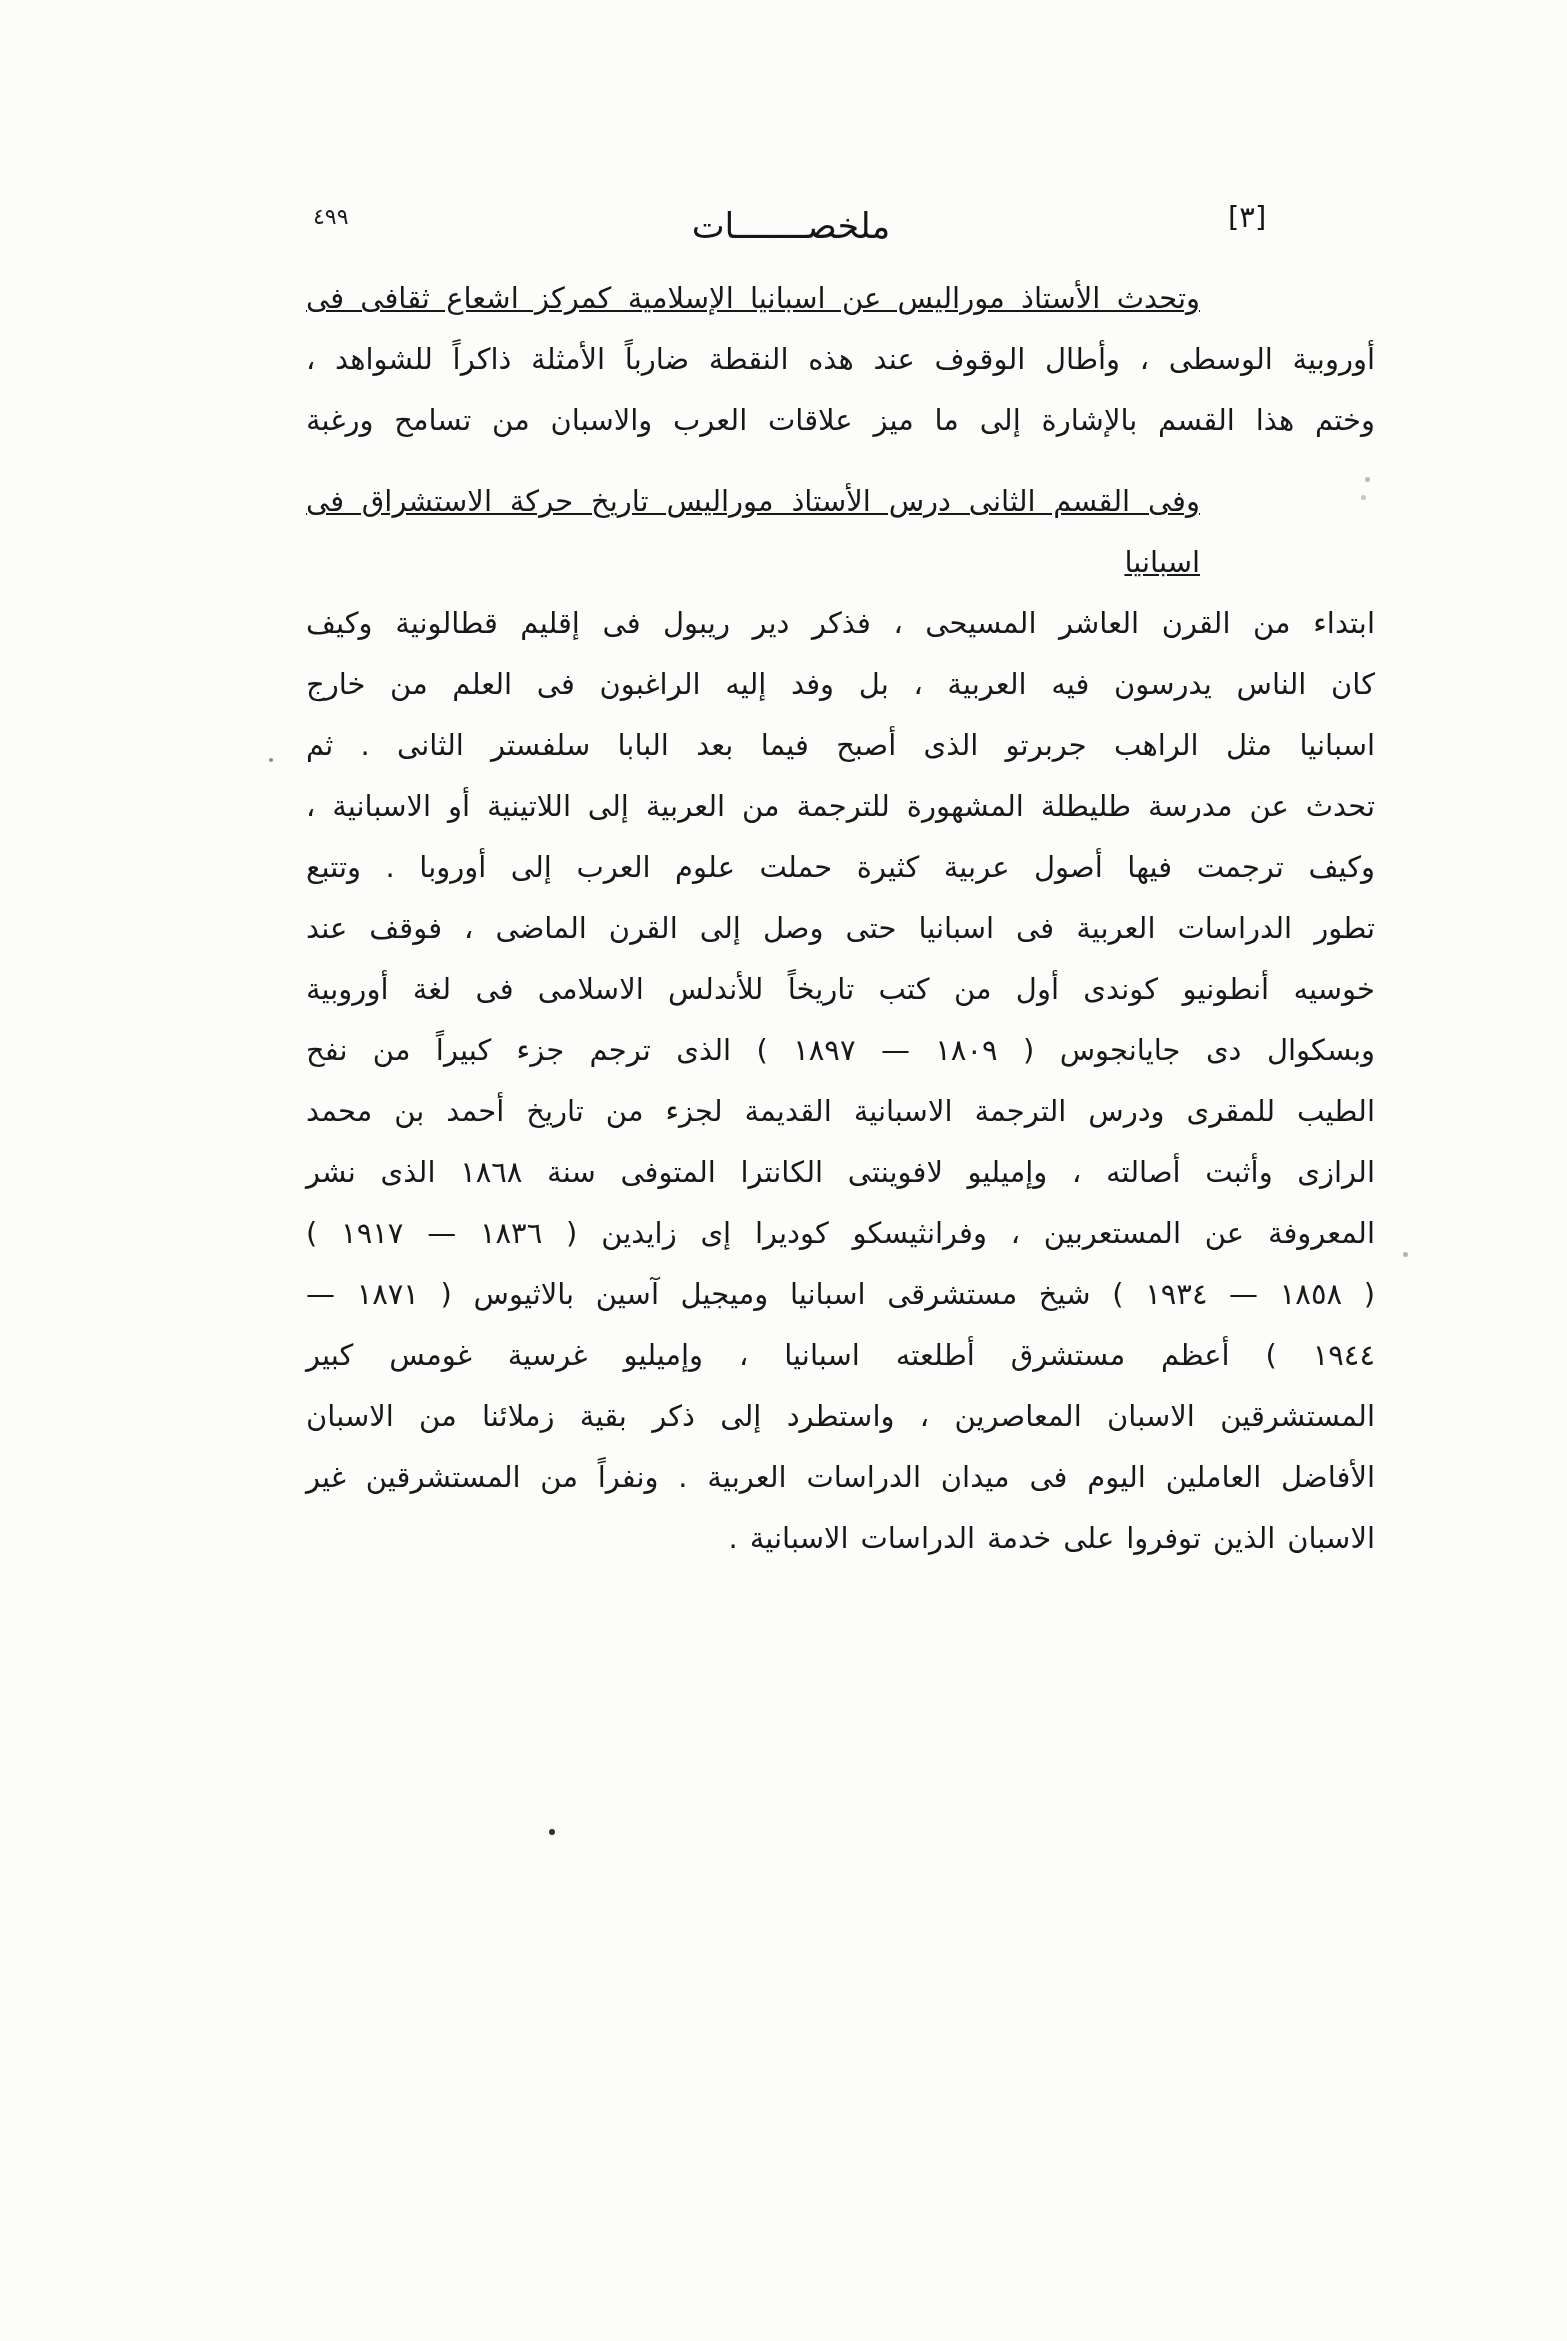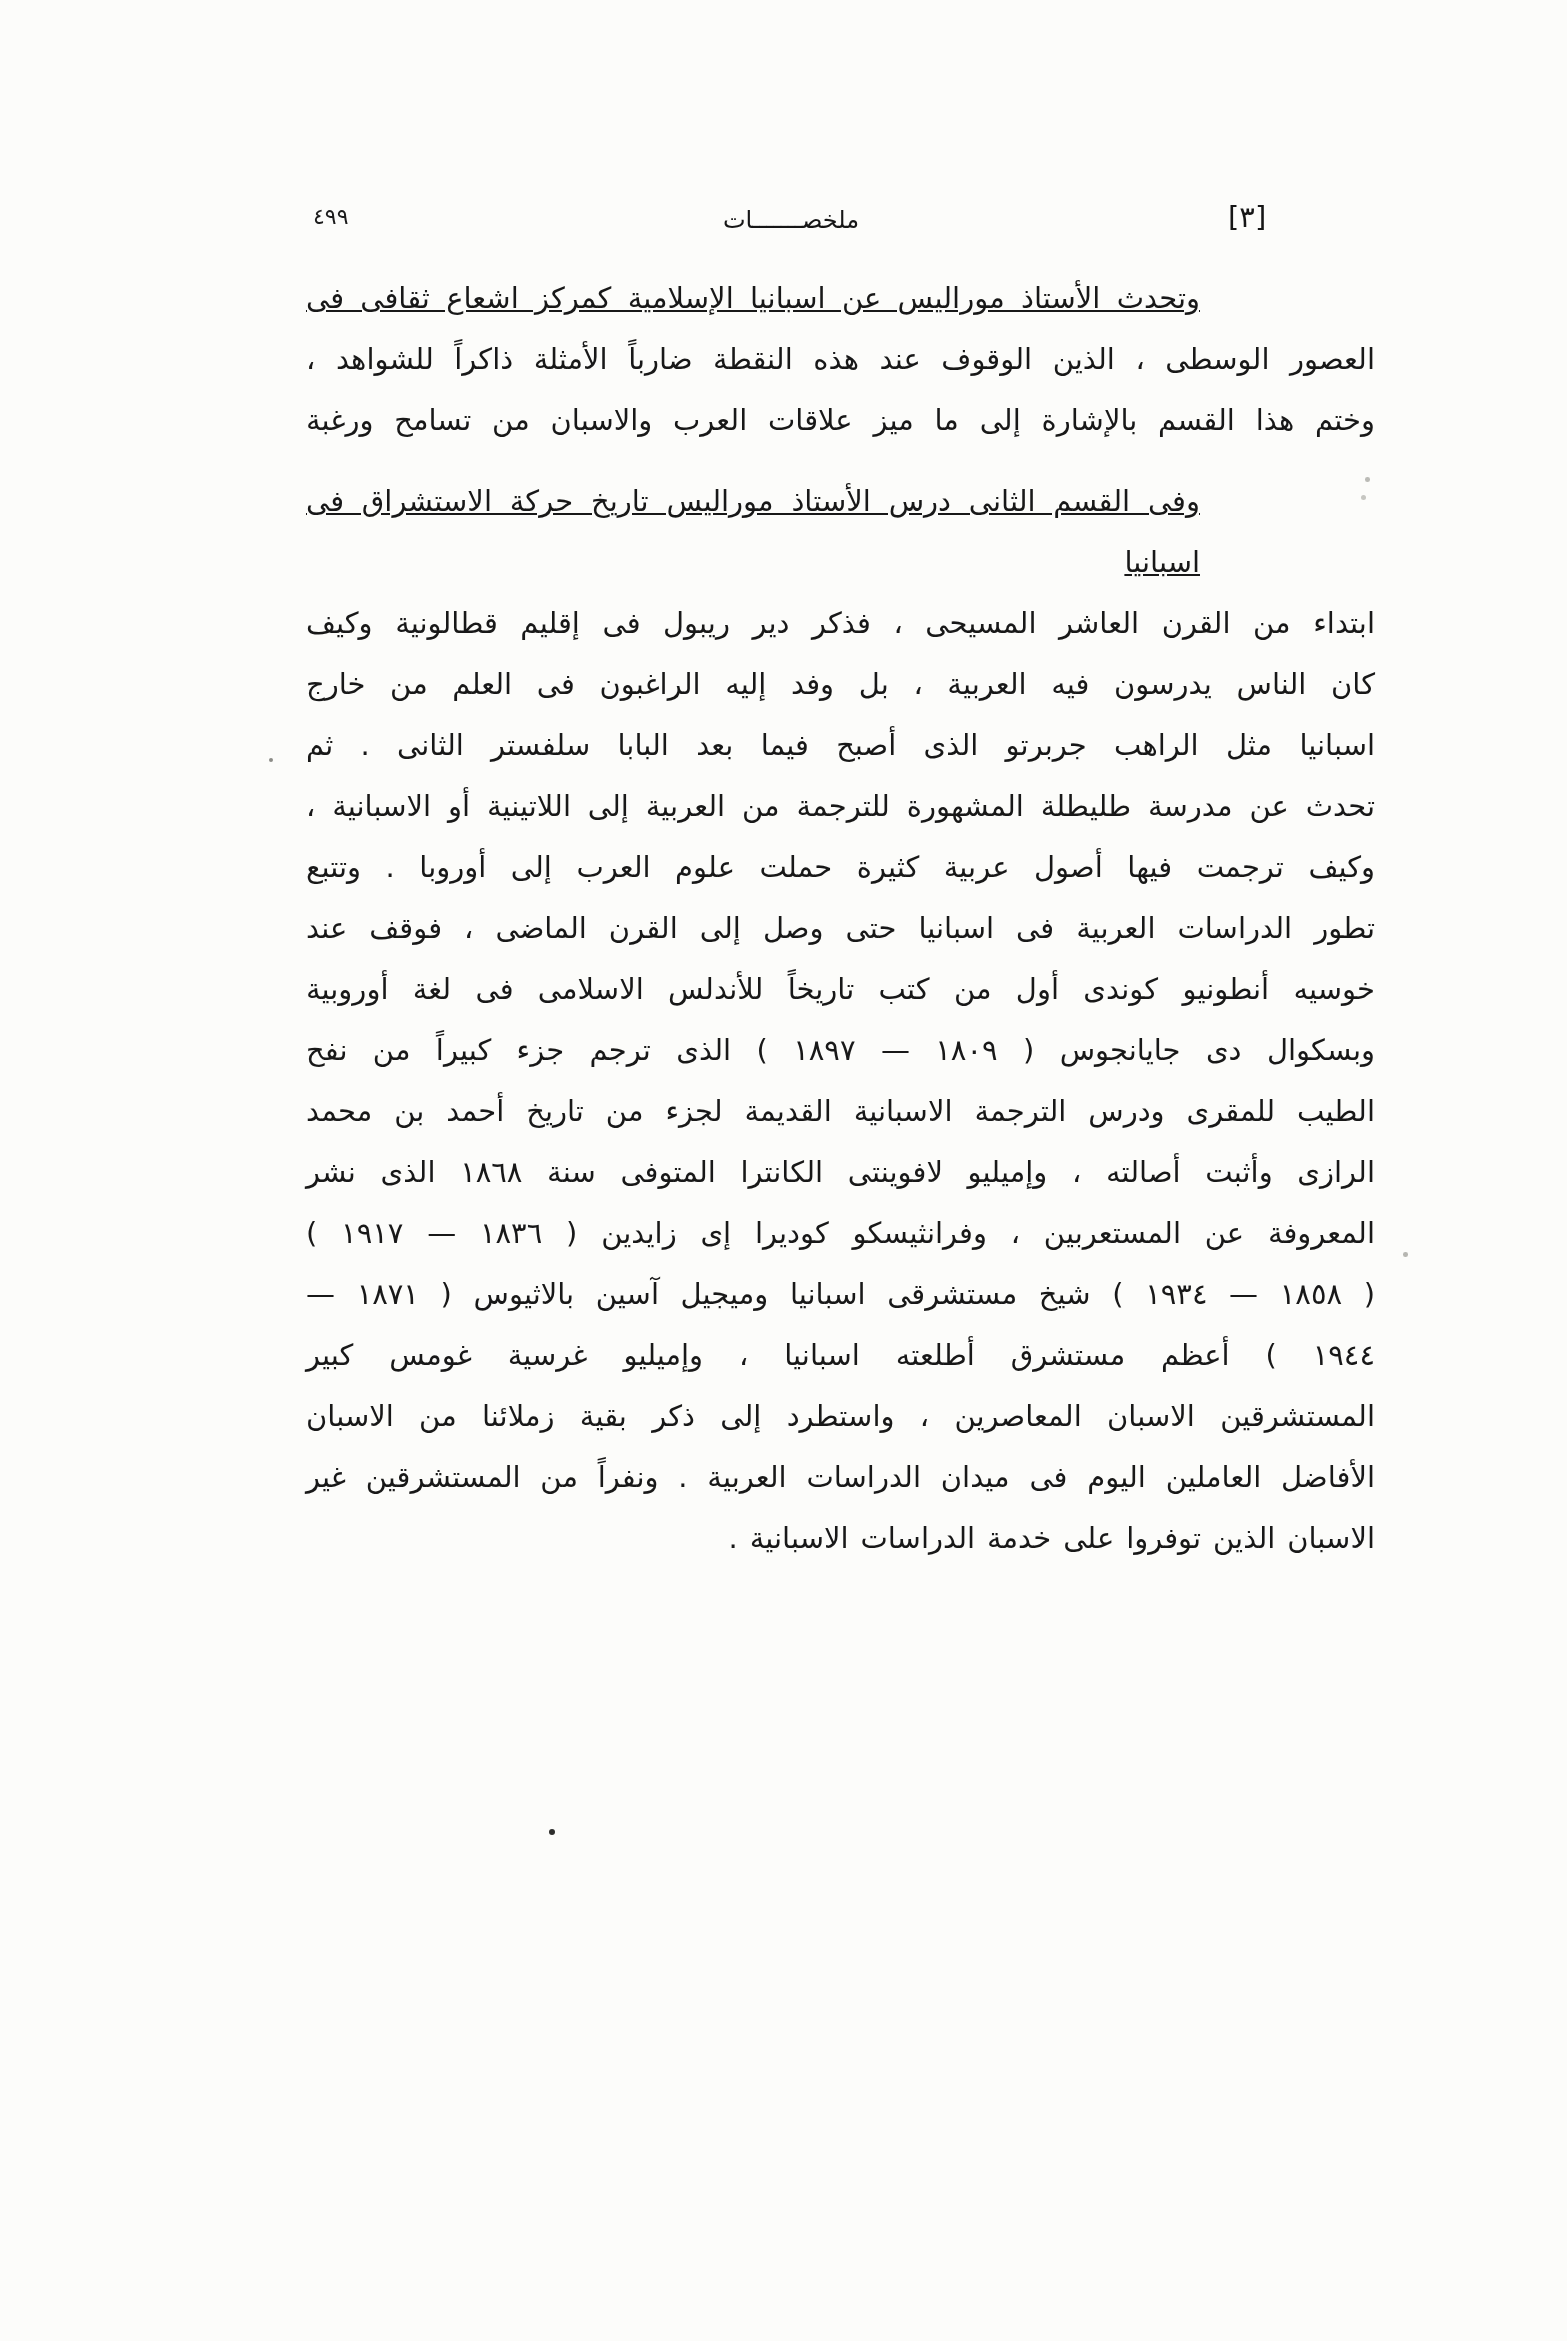--- a/index.html
+++ b/index.html
@@ -21,21 +21,21 @@
     left: 314px;
     font-size: 22px;
     letter-spacing: 4px;
     color: #1c1c1c;
   }
   .hdr-title {
     position: absolute;
     top: 206px;
     left: 792px;
     transform: translateX(-50%);
-    font-size: 24px;
+    font-size: 35px;
     color: #161616;
     white-space: nowrap;
   }
   .hdr-bracket {
     position: absolute;
     top: 200px;
     left: 1229px;
     font-size: 29px;
     color: #161616;
     white-space: nowrap;
@@ -74,21 +74,21 @@
 
   <div class="hdr-pageno">٤٩٩</div>
 
   <div class="hdr-title">ملخصـــــــات</div>
 
   <div class="hdr-bracket">[٣]</div>
 
   <div class="body-text">
       <div class="para">
         <div class="line first">وتحدث الأستاذ موراليس عن اسبانيا الإسلامية كمركز اشعاع ثقافى فى</div>
-        <div class="line">العصور الوسطى ، الذين الوقوف عند هذه النقطة ضارباً الأمثلة ذاكراً للشواهد ،</div>
+        <div class="line">أوروبية الوسطى ، وأطال الوقوف عند هذه النقطة ضارباً الأمثلة ذاكراً للشواهد ،</div>
         <div class="line">وختم هذا القسم بالإشارة إلى ما ميز علاقات العرب والاسبان من تسامح ورغبة</div>
       </div>
       <div class="para">
         <div class="line first">وفى القسم الثانى درس الأستاذ موراليس تاريخ حركة الاستشراق فى اسبانيا</div>
         <div class="line">ابتداء من القرن العاشر المسيحى ، فذكر دير ريبول فى إقليم قطالونية وكيف</div>
         <div class="line">كان الناس يدرسون فيه العربية ، بل وفد إليه الراغبون فى العلم من خارج</div>
         <div class="line">اسبانيا مثل الراهب جربرتو الذى أصبح فيما بعد البابا سلفستر الثانى . ثم</div>
         <div class="line">تحدث عن مدرسة طليطلة المشهورة للترجمة من العربية إلى اللاتينية أو الاسبانية ،</div>
         <div class="line">وكيف ترجمت فيها أصول عربية كثيرة حملت علوم العرب إلى أوروبا . وتتبع</div>
         <div class="line">تطور الدراسات العربية فى اسبانيا حتى وصل إلى القرن الماضى ، فوقف عند</div>

